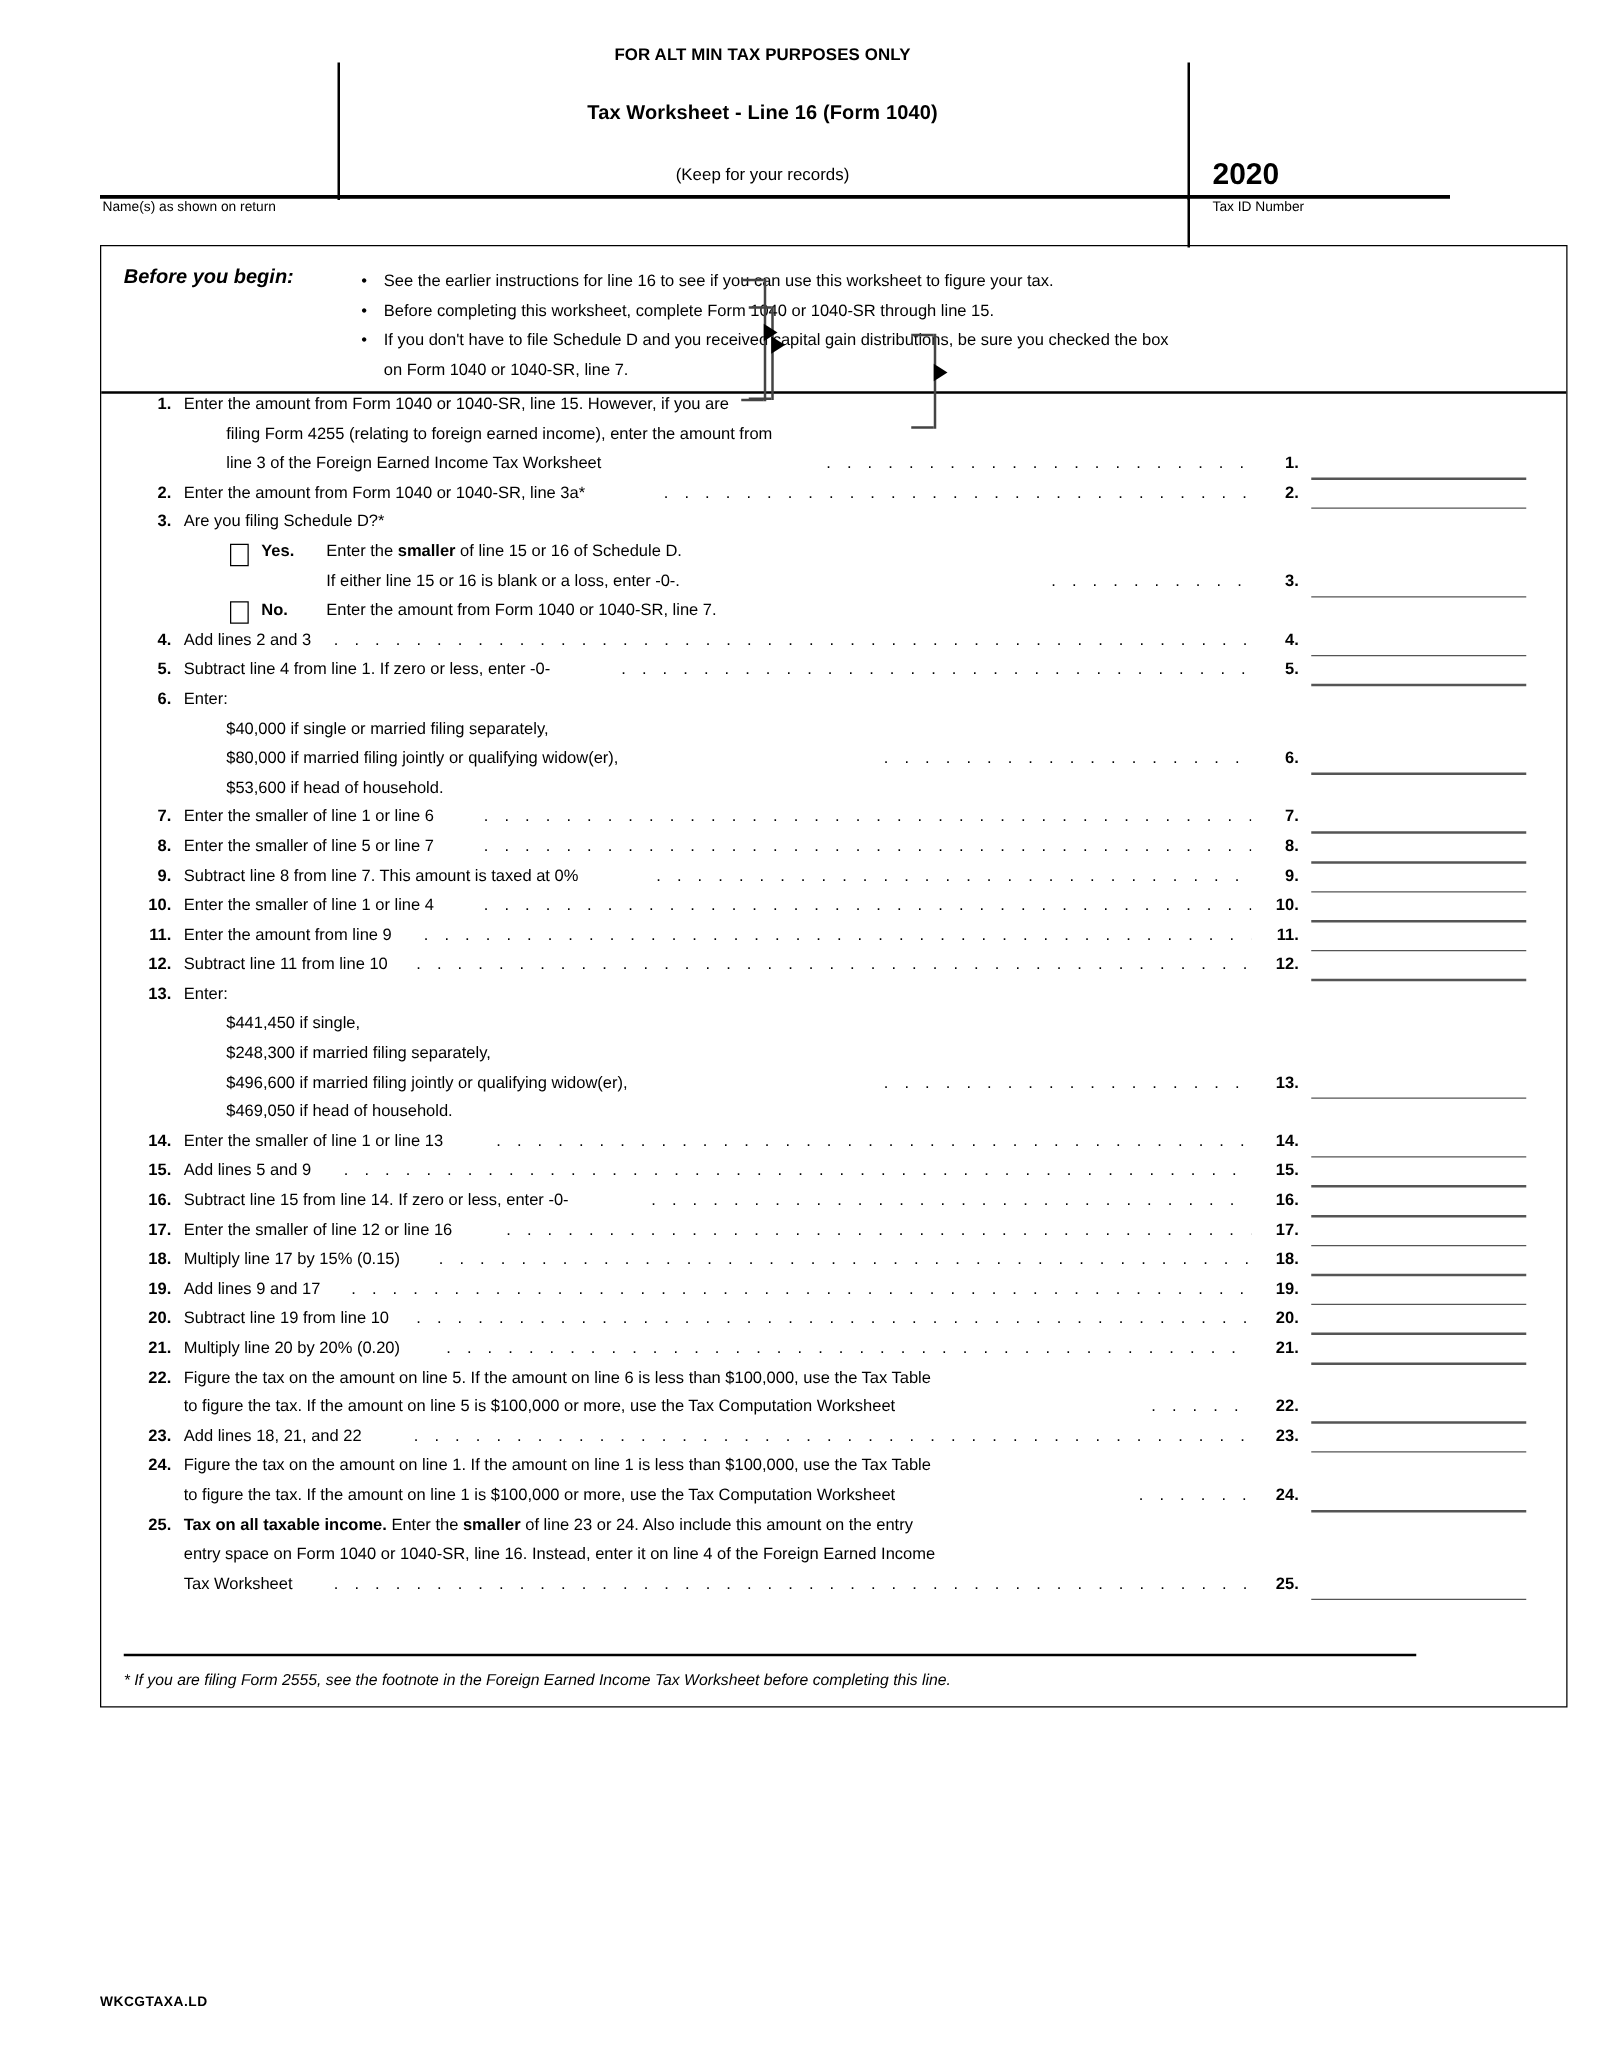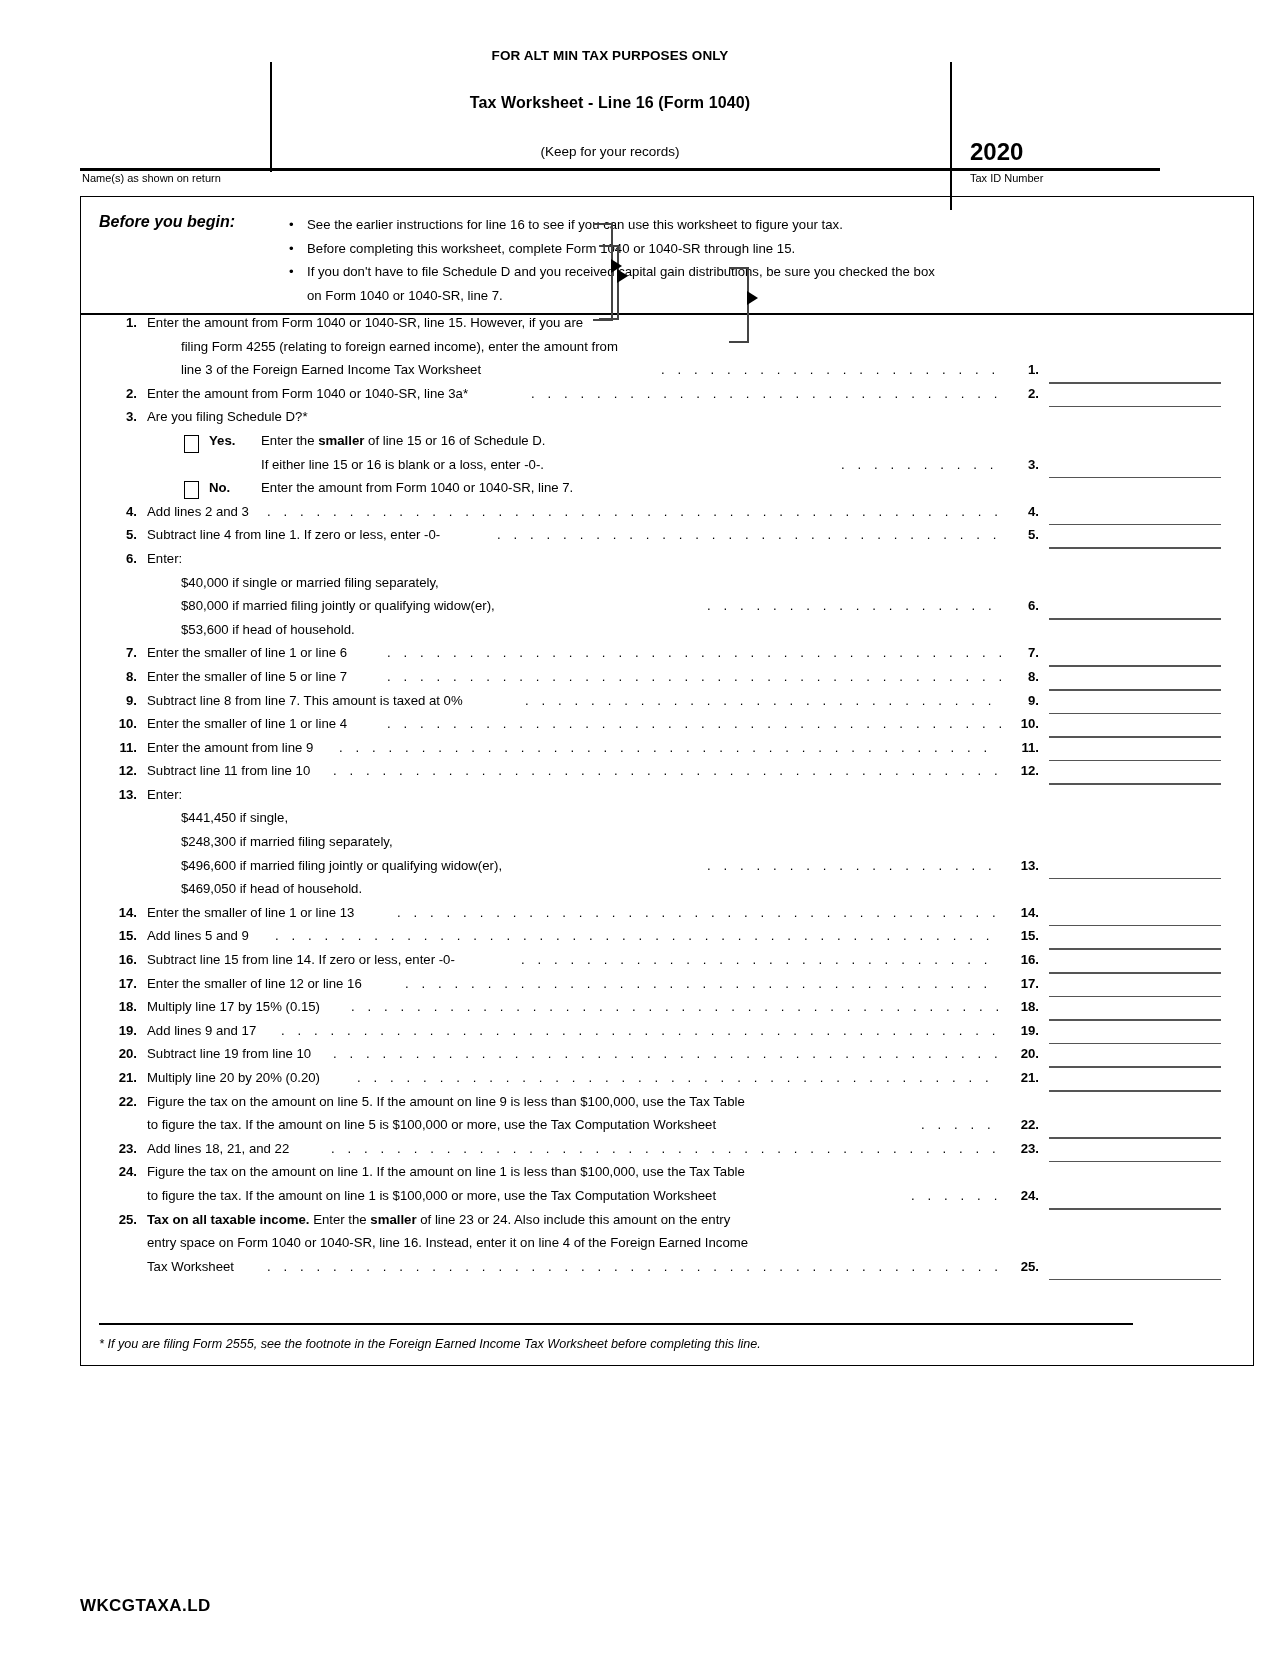--- a/index.html
+++ b/index.html
@@ -7,21 +7,21 @@
     width: 1280px;
     height: 1656px;
     background: #fff;
     font-family: "Liberation Sans", sans-serif;
     color: #000;
     -webkit-font-smoothing: none;
   }
   .page { position: relative; width: 1280px; height: 1656px; }
 
   
-  .hdr { position: absolute; left: 80px; top: 44px; width: 1080px; height: 128px; }
+  .hdr { position: absolute; left: 80px; top: 32px; width: 1080px; height: 128px; }
   .hdr-vline-l { position: absolute; left: 190px; top: 18px; width: 2px; height: 110px; background: #000; }
   .hdr-vline-r { position: absolute; left: 870px; top: 18px; width: 2px; height: 110px; background: #000; }
   .hdr-alt {
     position: absolute; left: 190px; top: 4px; width: 680px;
     text-align: center; font-size: 13.5px; font-weight: bold; letter-spacing: .1px;
   }
   .hdr-t1 {
     position: absolute; left: 190px; top: 24px; width: 680px;
     text-align: center; font-size: 20px; font-weight: bold; letter-spacing: .1px;
   }
@@ -103,21 +103,21 @@
 
   
   .fn-rule { position: absolute; left: 18px; bottom: 40px; width: 1034px; height: 1.6px; background: #000; }
   .fn-txt {
     position: absolute; left: 18px; bottom: 14px;
     font-size: 12.6px; font-style: italic;
   }
 
   .footer-code {
     position: absolute; left: 80px; top: 1596px;
-    font-size: 17px; font-weight: bold; letter-spacing: .4px;
+    font-size: 11px; font-weight: bold; letter-spacing: .4px;
   }
 </style>
 </head>
 <body>
 
 <div class="page">
 
   <div class="hdr">
     <div class="hdr-vline-l"></div>
     <div class="hdr-vline-r"></div>
@@ -377,21 +377,21 @@
       <div class="row">
         <span class="num">21.</span>
         <span class="txt">Multiply line 20 by 20% (0.20)</span>
         <span class="dots" style="left:276px;width:644px;">. . . . . . . . . . . . . . . . . . . . . . . . . . . . . . . . . . . . . . . . . . . . . . . . . . . . . . . . . . . .</span>
         <span class="rnum">21.</span>
         <span class="ansline"></span>
       </div>
 
       <div class="row">
         <span class="num">22.</span>
-        <span class="txt">Figure the tax on the amount on line 5. If the amount on line 9 is less than $100,000, use the Tax Table</span>
+        <span class="txt">Figure the tax on the amount on line 5. If the amount on line 6 is less than $100,000, use the Tax Table</span>
       </div>
       <div class="row">
         <span class="txt">to figure the tax. If the amount on line 5 is $100,000 or more, use the Tax Computation Worksheet</span>
         <span class="dots" style="left:840px;width:80px;">. . . . . . . . . . . . . . . . . . . . . . . . . . . . . . . . . . . . . . . . . . . . . . . . . . . . . . . . . . . .</span>
         <span class="rnum">22.</span>
         <span class="ansline"></span>
       </div>
 
       <div class="row">
         <span class="num">23.</span>

